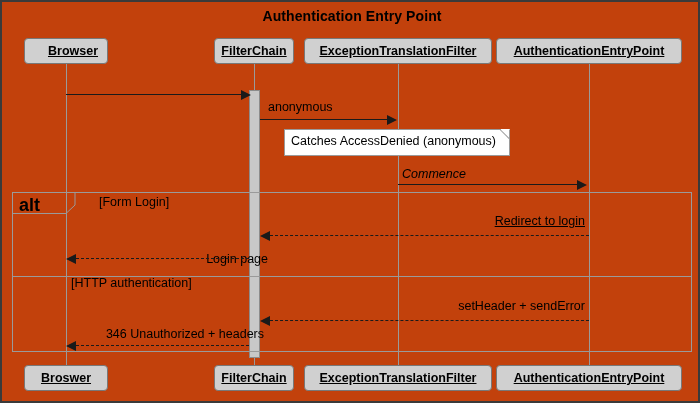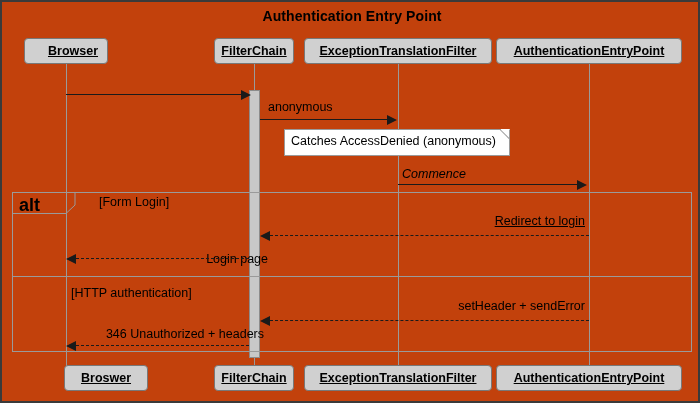--- a/index.html
+++ b/index.html
@@ -211,31 +211,31 @@
   <div class="frag-cond" style="left:69px; top:193px;margin-left:28px;">[Form Login]</div>
 
   <div class="msg-label right-align" style="left:387px; top:212px; width:196px;text-decoration:underline;">Redirect to login</div>
   <div class="msg-line dashed" style="left:268px; top:233px; width:319px;"></div>
   <div class="arrow-head left" style="left:258px; top:229px;"></div>
 
   <div class="msg-label right-align" style="left:84px; top:238px; width:182px;margin-top:12px;">Login page</div>
   <div class="msg-line dashed" style="left:74px; top:256px; width:173px;"></div>
   <div class="arrow-head left" style="left:64px; top:252px;"></div>
 
-  <div class="frag-cond" style="left:69px; top:284px;">[HTTP authentication]</div>
+  <div class="frag-cond" style="left:69px; top:274px;">[HTTP authentication]</div>
 
   <div class="msg-label right-align" style="left:387px; top:297px; width:196px;">setHeader + sendError</div>
   <div class="msg-line dashed" style="left:268px; top:318px; width:319px;"></div>
   <div class="arrow-head left" style="left:258px; top:314px;"></div>
 
   <div class="msg-label right-align" style="left:66px; top:325px; width:196px;">346 Unauthorized + headers</div>
   <div class="msg-line dashed" style="left:74px; top:343px; width:173px;"></div>
   <div class="arrow-head left" style="left:64px; top:339px;"></div>
 
-  <div class="participant" style="left:22px; top:363px; width:84px;margin-left:40px;">
+  <div class="participant" style="left:22px; top:363px; width:84px;">
     <span>Broswer</span>
   </div>
   <div class="participant" style="left:212px; top:363px; width:80px;">
     <span>FilterChain</span>
   </div>
   <div class="participant" style="left:302px; top:363px; width:188px;">
     <span>ExceptionTranslationFilter</span>
   </div>
   <div class="participant" style="left:494px; top:363px; width:186px;">
     <span>AuthenticationEntryPoint</span>

